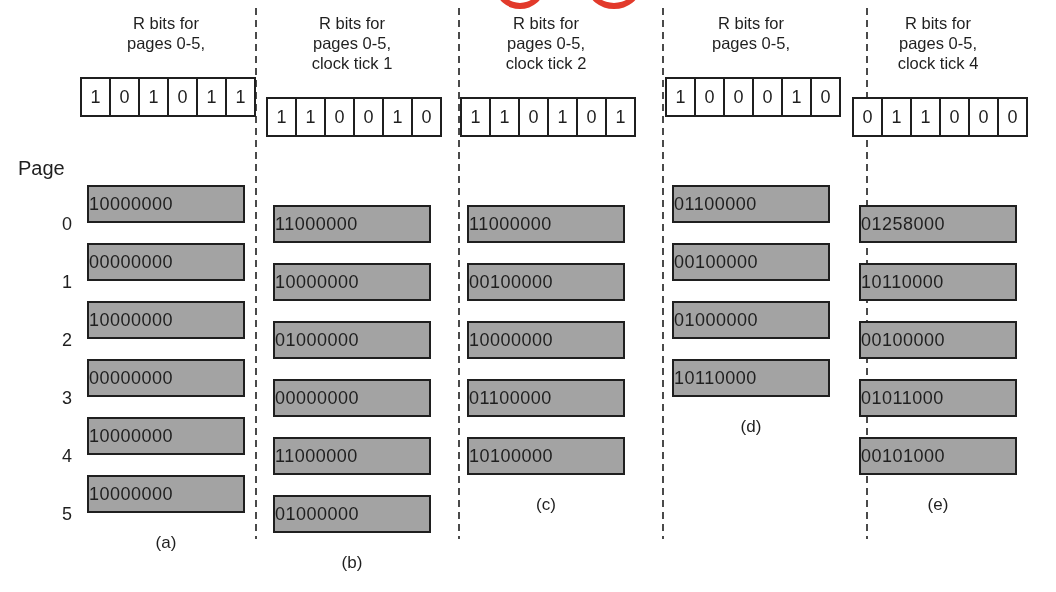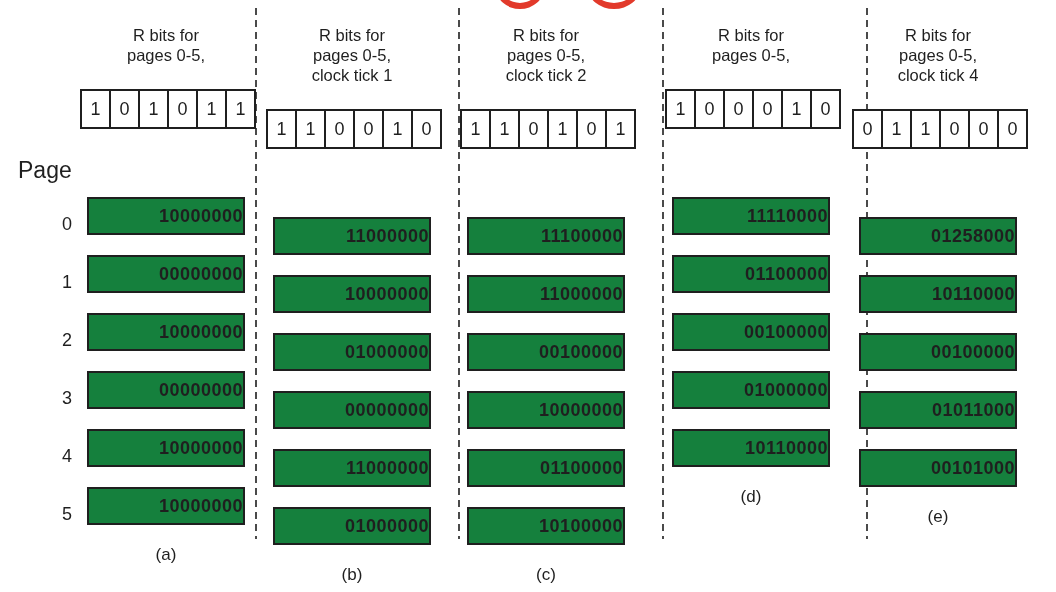--- a/index.html
+++ b/index.html
@@ -11,40 +11,40 @@
   .stage{
     position:relative;
     width:1056px;height:592px;
     background:#ffffff;
     overflow:hidden;
     font-family:"Liberation Sans", sans-serif;
     color:var(--ink);
   }
   
   .gutter{position:absolute;left:0;top:0;width:76px;height:592px;}
-  .page-label{position:absolute;left:18px;top:157px;font-size:23px;}
+  .page-label{position:absolute;left:18px;top:157px;font-size:20px;}
   .page-num{
     position:absolute;right:4px;width:34px;height:38px;
     line-height:38px;text-align:right;font-size:18px;
   }
   
-  .col{position:absolute;top:12px;width:172px;text-align:center;}
+  .col{position:absolute;top:0;width:172px;text-align:center;}
   .col-header{padding-top:13px;font-size:16.5px;line-height:20px;}
   .bits-wrap{margin-top:24px;height:40px;}
   .bits-row{display:inline-flex;}
   .bit-cell{
     width:27px;height:36px;border:2px solid var(--ink);margin-left:-2px;
     font-size:18px;line-height:36px;text-align:center;background:#fff;
   }
   .bit-cell:first-child{margin-left:0;}
   .rows{margin-top:68px;}
   .counter-box{
     width:154px;height:34px;border:2px solid var(--ink);
-    margin:0 auto 20px auto;background:#15803d;
-    font-size:18px;line-height:34px;text-align:right;letter-spacing:0.5px;font-weight:bold;
+    margin:0 auto 20px auto;background:#a3a3a3;
+    font-size:18px;line-height:34px;text-align:left;letter-spacing:0.5px;
   }
   .col-label{font-size:17px;}
   
   .sep{
     position:absolute;top:8px;height:531px;width:2px;
     background:repeating-linear-gradient(to bottom,var(--sep) 0 7px,transparent 7px 12px);
   }
   
   .red-mark{
     position:absolute;border:6px solid var(--red);border-radius:50%;
@@ -140,21 +140,20 @@
       <div class="bits-row">
           <div class="bit-cell">1</div>
           <div class="bit-cell">1</div>
           <div class="bit-cell">0</div>
           <div class="bit-cell">1</div>
           <div class="bit-cell">0</div>
           <div class="bit-cell">1</div>
         </div>
     </div>
     <div class="rows">
-        <div class="counter-box">11100000</div>
         <div class="counter-box">11000000</div>
         <div class="counter-box">00100000</div>
         <div class="counter-box">10000000</div>
         <div class="counter-box">01100000</div>
         <div class="counter-box">10100000</div>
       </div>
     <div class="col-label">(c)</div>
   </div>
 
   <div class="col" style="left: 665px;">
@@ -166,21 +165,20 @@
       <div class="bits-row">
           <div class="bit-cell">1</div>
           <div class="bit-cell">0</div>
           <div class="bit-cell">0</div>
           <div class="bit-cell">0</div>
           <div class="bit-cell">1</div>
           <div class="bit-cell">0</div>
         </div>
     </div>
     <div class="rows">
-        <div class="counter-box">11110000</div>
         <div class="counter-box">01100000</div>
         <div class="counter-box">00100000</div>
         <div class="counter-box">01000000</div>
         <div class="counter-box">10110000</div>
       </div>
     <div class="col-label">(d)</div>
   </div>
 
   <div class="col" style="left: 852px;">
     <div class="col-header">

